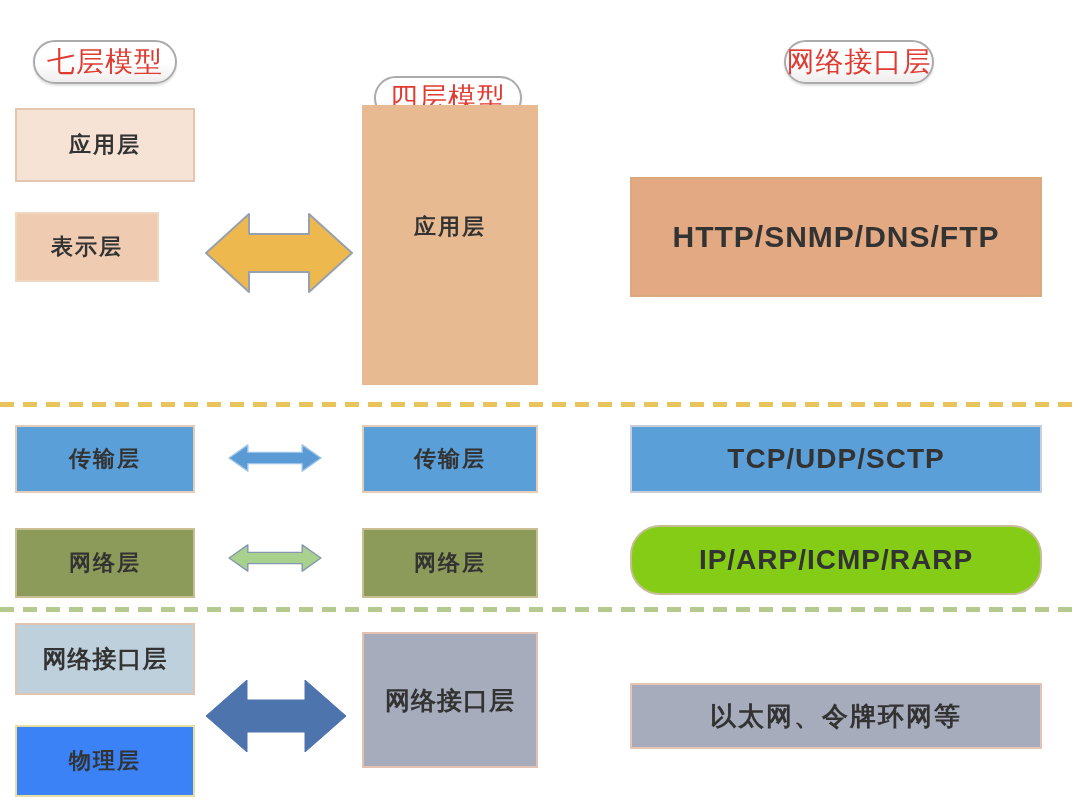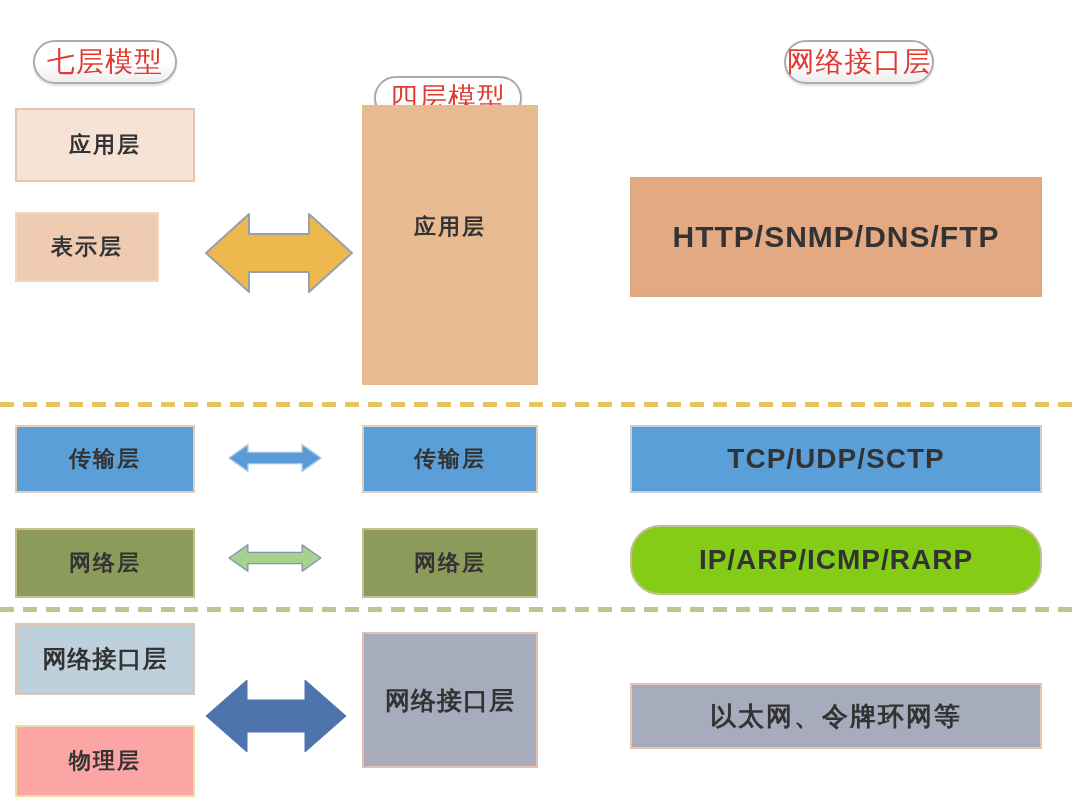--- a/index.html
+++ b/index.html
@@ -84,21 +84,21 @@
   </div>
   <div class="box l4" style="background-color: rgb(91, 159, 216); border-color: rgb(228, 205, 180);">
     <span>传输层</span>
   </div>
   <div class="box l5" style="background-color: rgb(141, 155, 90); border-color: rgb(201, 190, 146);">
     <span>网络层</span>
   </div>
   <div class="box l6" style="background-color: rgb(189, 208, 220); border-color: rgb(226, 195, 174);">
     <span>网络接口层</span>
   </div>
-  <div class="box l7" style="background-color: #fca5a5; border-color: rgb(230, 223, 160);">
+  <div class="box l7" style="background-color: #3b82f6; border-color: rgb(230, 223, 160);">
     <span>物理层</span>
   </div>
 
   <div class="box m1" style="background-color: rgb(232, 186, 146); border-color: rgb(232, 186, 146);">
     <span>应用层</span>
   </div>
   <div class="box m2" style="background-color: rgb(91, 159, 216); border-color: rgb(228, 205, 180);">
     <span>传输层</span>
   </div>
   <div class="box m3" style="background-color: rgb(141, 155, 90); border-color: rgb(201, 190, 146);">

